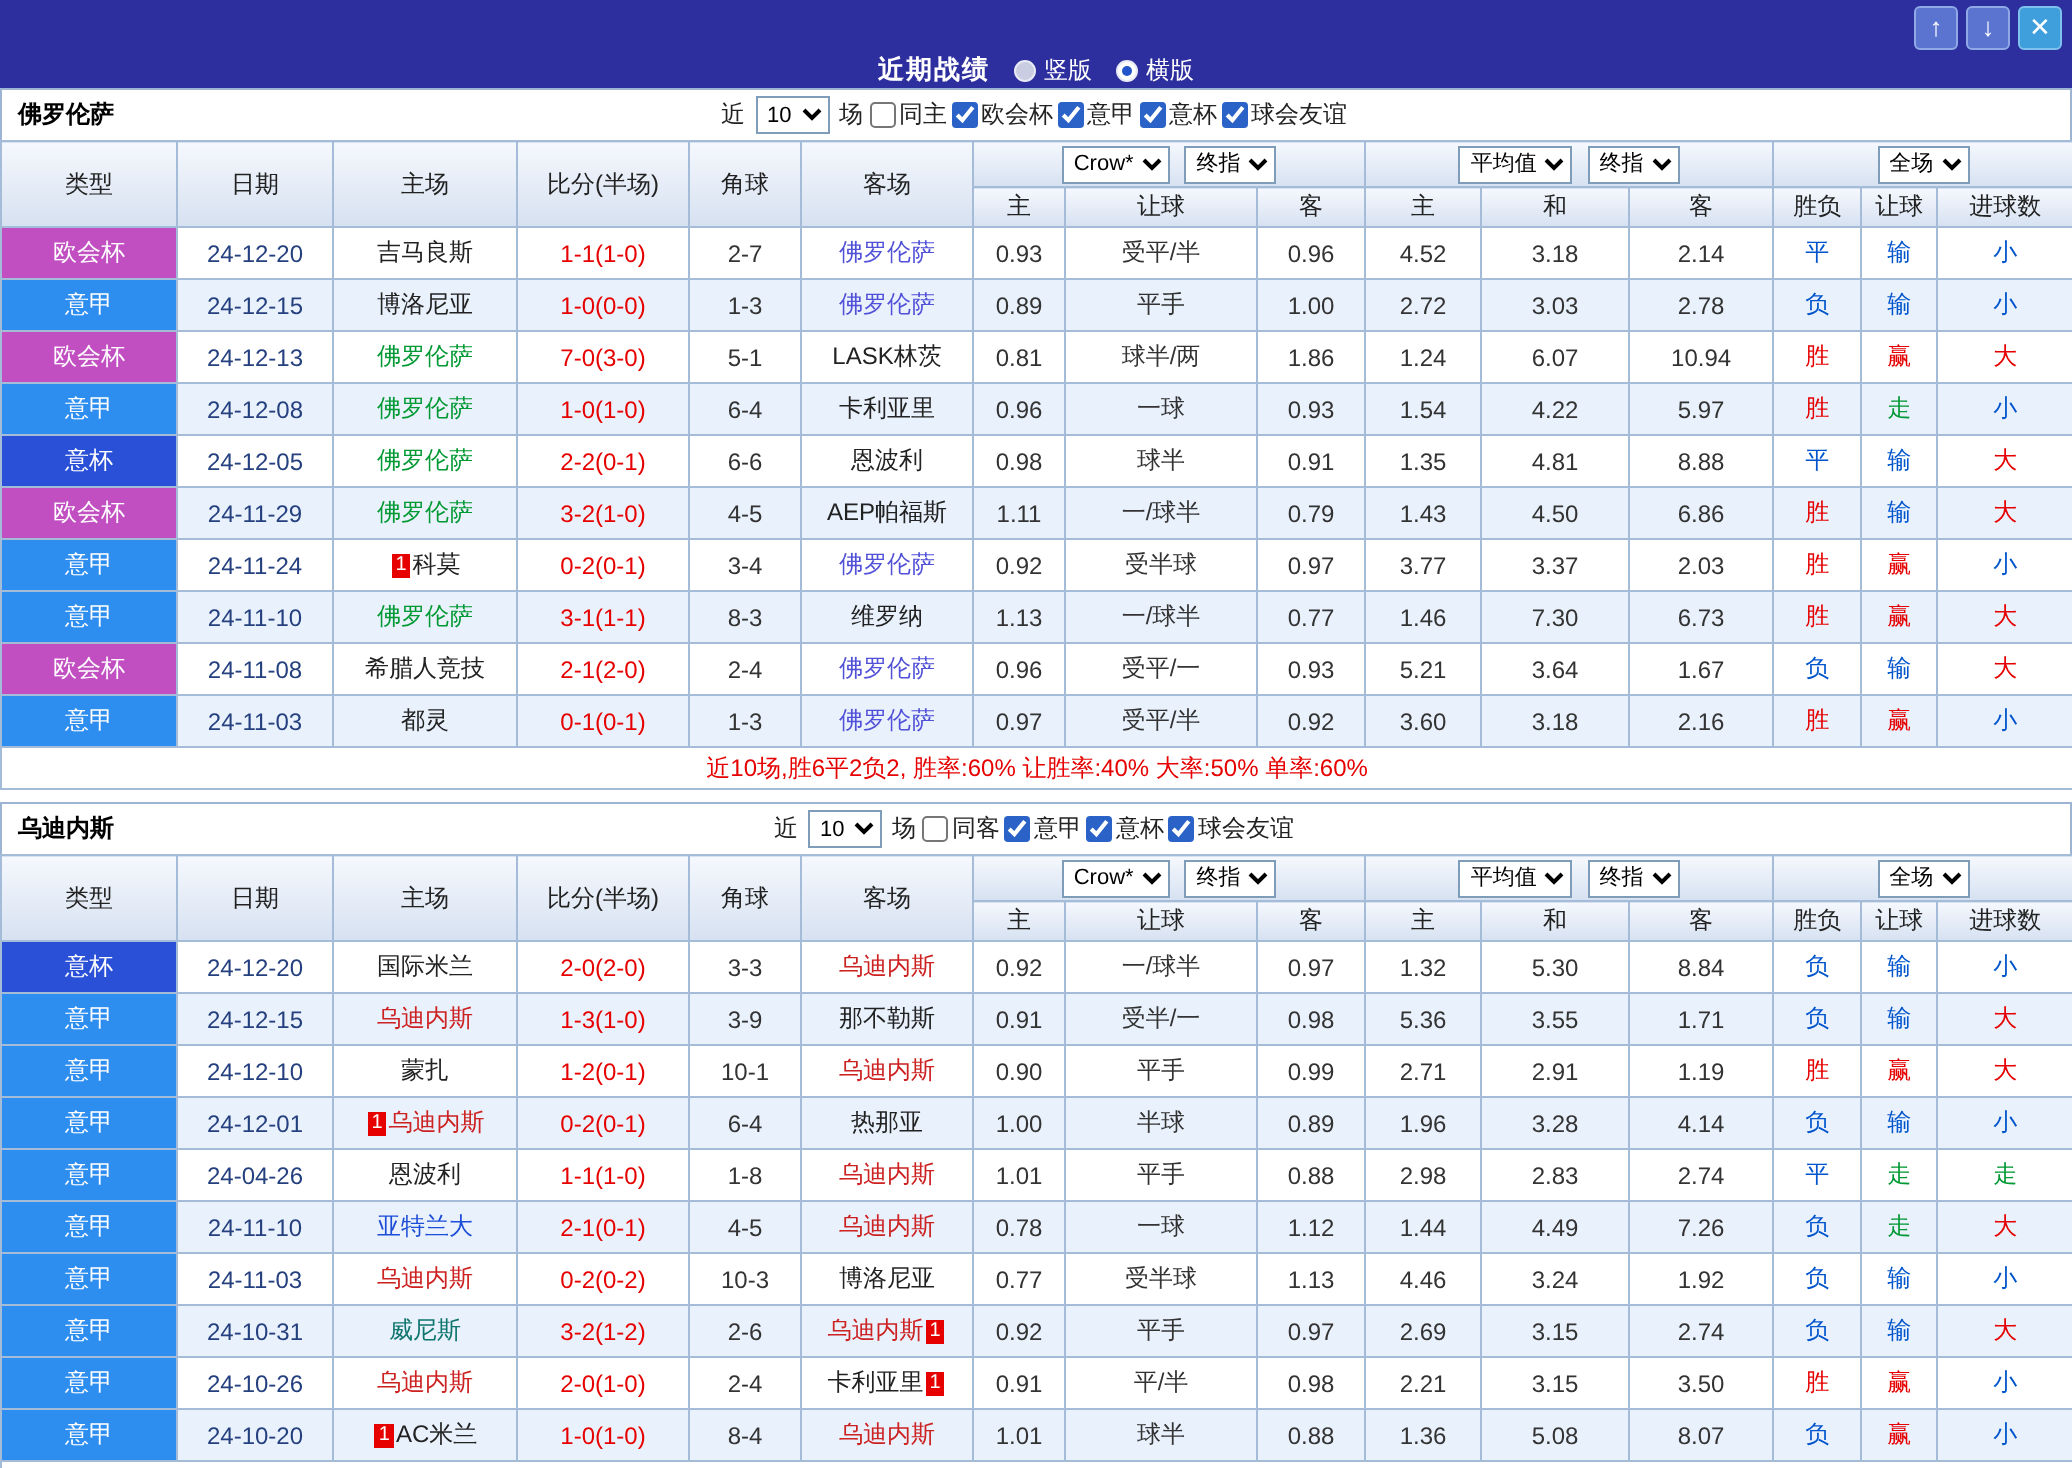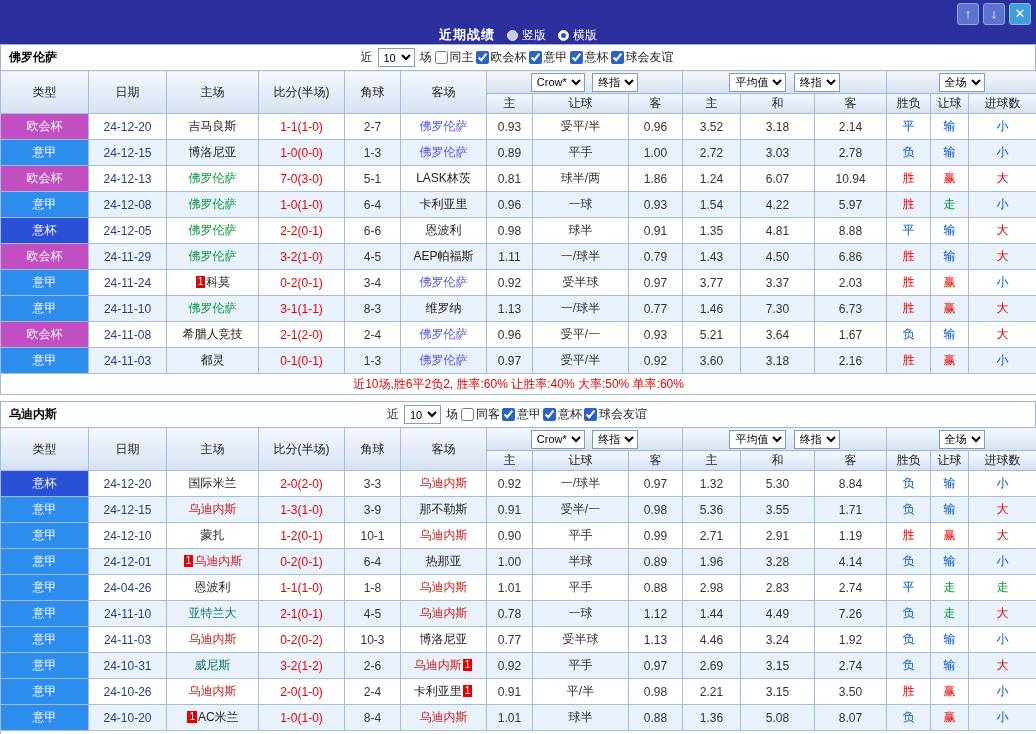--- a/index.html
+++ b/index.html
@@ -182,21 +182,21 @@
         <tr class="odd">
           <td class="type-cell" style="background: rgb(194, 79, 194);">欧会杯</td>
           <td class="date-cell">24-12-20</td>
           <td class="team-cell"><span style="color: rgb(34, 34, 34);">吉马良斯</span></td>
           <td class="score-cell">1-1(1-0)</td>
           <td class="corner-cell">2-7</td>
           <td class="team-cell"><span style="color: rgb(80, 80, 216);">佛罗伦萨</span></td>
           <td class="num-cell">0.93</td>
           <td class="num-cell">受平/半</td>
           <td class="num-cell">0.96</td>
-          <td class="num-cell">3.52</td>
+          <td class="num-cell">4.52</td>
           <td class="num-cell">3.18</td>
           <td class="num-cell">2.14</td>
           <td style="color: rgb(0, 85, 204);">平</td>
           <td style="color: rgb(0, 85, 204);">输</td>
           <td style="color: rgb(0, 85, 204);">小</td>
         </tr>
         <tr class="even">
           <td class="type-cell" style="background: rgb(46, 142, 240);">意甲</td>
           <td class="date-cell">24-12-15</td>
           <td class="team-cell"><span style="color: rgb(34, 34, 34);">博洛尼亚</span></td>
@@ -517,21 +517,21 @@
           <td class="num-cell">2.98</td>
           <td class="num-cell">2.83</td>
           <td class="num-cell">2.74</td>
           <td style="color: rgb(0, 85, 204);">平</td>
           <td style="color: rgb(0, 153, 51);">走</td>
           <td style="color: rgb(0, 153, 51);">走</td>
         </tr>
         <tr class="even">
           <td class="type-cell" style="background: rgb(46, 142, 240);">意甲</td>
           <td class="date-cell">24-11-10</td>
-          <td class="team-cell"><span style="color: #0f766e;">亚特兰大</span></td>
+          <td class="team-cell"><span style="color: #1d4ed8;">亚特兰大</span></td>
           <td class="score-cell">2-1(0-1)</td>
           <td class="corner-cell">4-5</td>
           <td class="team-cell"><span style="color: rgb(204, 34, 34);">乌迪内斯</span></td>
           <td class="num-cell">0.78</td>
           <td class="num-cell">一球</td>
           <td class="num-cell">1.12</td>
           <td class="num-cell">1.44</td>
           <td class="num-cell">4.49</td>
           <td class="num-cell">7.26</td>
           <td style="color: rgb(0, 85, 204);">负</td>

